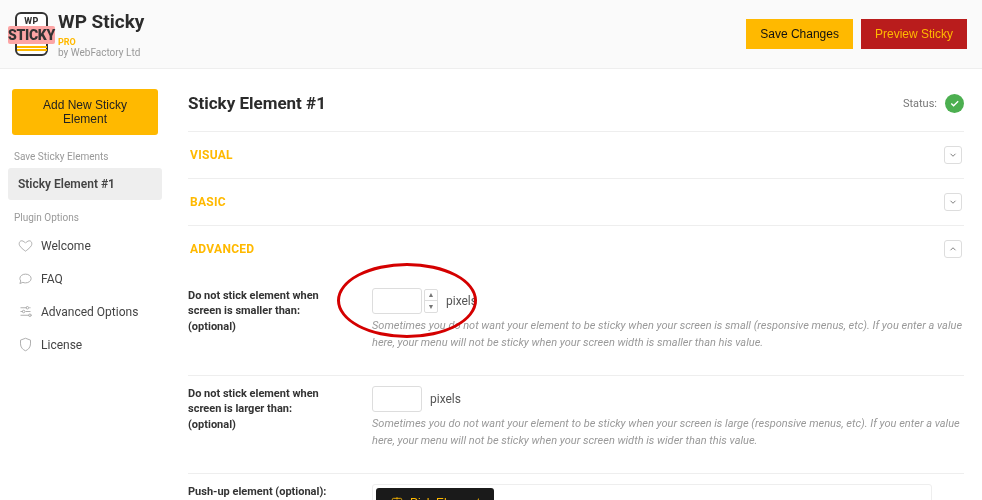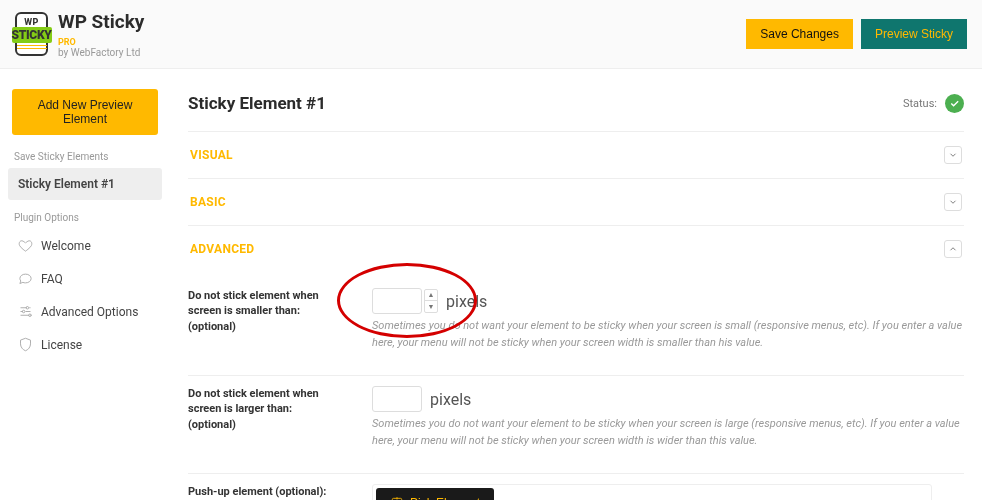--- a/index.html
+++ b/index.html
@@ -1,31 +1,31 @@
 <!DOCTYPE html>
 <html><head>
   <meta charset="utf-8">
   <style>
     * { box-sizing: border-box; margin: 0; padding: 0; }
     body { font-family: -apple-system, BlinkMacSystemFont, "Segoe UI", Roboto, sans-serif; font-size: 13px; color: #333; background: #fff; width: 982px; }
     
     .header { display: flex; align-items: center; padding: 10px 15px; background: #fafafa; border-bottom: 1px solid #eee; }
     .logo-box { width: 33px; height: 44px; border: 2px solid #333; border-radius: 6px; display: flex; flex-direction: column; align-items: center; justify-content: center; background: #fff; margin-right: 10px; position: relative; }
     .logo-wp { font-size: 9px; font-weight: 800; letter-spacing: 0.5px; }
-    .logo-sticky { font-size: 12px; font-weight: 900; background: #84cc16; padding: 1px 0; border-radius: 2px; letter-spacing: -0.3px; }
+    .logo-sticky { font-size: 14px; font-weight: 900; background: #fca5a5; padding: 1px 0; border-radius: 2px; letter-spacing: -0.3px; }
     .logo-lines { width: 30px; height: 6px; margin-top: 2px; background: repeating-linear-gradient(to bottom, #ffb900 0 1.5px, transparent 1.5px 3px); }
     .title-wrap { flex: 0 0 auto; }
     .title-top { display: flex; align-items: baseline; gap: 4px; flex-direction: column; }
     .title { font-size: 19px; font-weight: 700; color: #2c2c2c; }
     .pro { font-size: 9px; font-weight: 700; color: #ffb900; }
     .subtitle { font-size: 10px; color: #999; }
     .header-spacer { flex: 1; }
     .btn { padding: 8px 14px; border-radius: 0; font-size: 12px; border: none; cursor: pointer; font-weight: 500; }
     .btn-yellow { background: #ffb900; color: #111; margin-right: 8px; }
-    .btn-dark { background: #0f766e; color: #ffb900; }
+    .btn-dark { background: #b91c1c; color: #ffb900; }
     
     .body-wrap { display: flex; }
     .sidebar { width: 170px; padding: 20px 8px 10px 8px; }
     .add-btn { background: #ffb900; color: #222; padding: 9px 10px; font-size: 12px; border: none; border-radius: 3px; cursor: pointer; display: block; margin: 0 4px 12px 4px; font-weight: 500; }
     .side-head { font-size: 10px; color: #999; padding: 4px 6px 6px; }
     .side-item { display: flex; align-items: center; gap: 8px; padding: 9px 10px; font-size: 12px; color: #444; cursor: pointer; border-radius: 3px; }
     .side-item.active { background: #eee; font-weight: 600; }
     .side-icon { width: 15px; height: 15px; display: inline-flex; align-items: center; justify-content: center; color: #999; }
     .side-icon svg { width: 15px; height: 15px; stroke: #aaa; fill: none; stroke-width: 1.5; }
     
@@ -44,21 +44,21 @@
     
     .section-body { padding: 6px 0 10px; }
     .field-row { display: flex; align-items: flex-start; padding: 10px 0 20px; gap: 28px; }
     .field-label { width: 156px; font-size: 11px; font-weight: 700; color: #333; line-height: 1.4; padding-right: 10px; }
     .field-content { flex: 1; }
     .num-wrap { display: flex; align-items: center; gap: 8px; margin-bottom: 4px; }
     .num-input { width: 50px; height: 26px; border: 1px solid #ddd; border-radius: 3px; padding: 0 4px; font-size: 12px; }
     .num-spin { width: 14px; display: flex; flex-direction: column; border: 1px solid #ddd; border-radius: 2px; margin-left: -6px; }
     .num-spin span { height: 11px; display: flex; align-items: center; justify-content: center; font-size: 7px; color: #777; cursor: pointer; }
     .num-spin span:first-child { border-bottom: 1px solid #ddd; }
-    .unit { font-size: 16px; color: #555; }
+    .unit { font-size: 12px; color: #555; }
     .help { font-size: 11px; color: #999; font-style: italic; line-height: 1.5; }
     
     .ellipse { position: absolute; width: 140px; height: 75px; border: 3px solid #d40000; border-radius: 50%; pointer-events: none; }
     
     .pick-btn { background: #1a1a1a; color: #ffb900; padding: 8px 14px; border: none; border-radius: 3px; font-size: 12px; display: inline-flex; align-items: center; gap: 6px; cursor: pointer; }
     .pick-btn svg { width: 14px; height: 14px; stroke: #ffb900; fill: none; stroke-width: 1.5; }
     .sep { border-top: 1px solid #eee; margin-top: 4px; }
   </style>
 </head>
 <body>
@@ -76,21 +76,21 @@
     </div>
     <div class="subtitle">by WebFactory Ltd</div>
   </div>
   <div class="header-spacer"></div>
   <button class="btn btn-yellow">Save Changes</button>
   <button class="btn btn-dark">Preview Sticky</button>
 </div>
 
 <div class="body-wrap">
   <div class="sidebar">
-    <button class="add-btn">Add New Preview Element</button>
+    <button class="add-btn">Add New Sticky Element</button>
     <div class="side-head">Save Sticky Elements</div>
     <div class="side-item active">
       <span>Sticky Element #1</span>
     </div>
     <div class="side-head" style="margin-top:8px;">Plugin Options</div>
     <div class="side-item">
       <span class="side-icon">
           <svg viewBox="0 0 24 24">
             <path d="M12 21s-7-4.5-9.5-9C.5 7 4 3 8 5c2 1 4 3 4 3s2-2 4-3c4-2 7.5 2 5.5 7C19 16.5 12 21 12 21z"></path>
           </svg>

